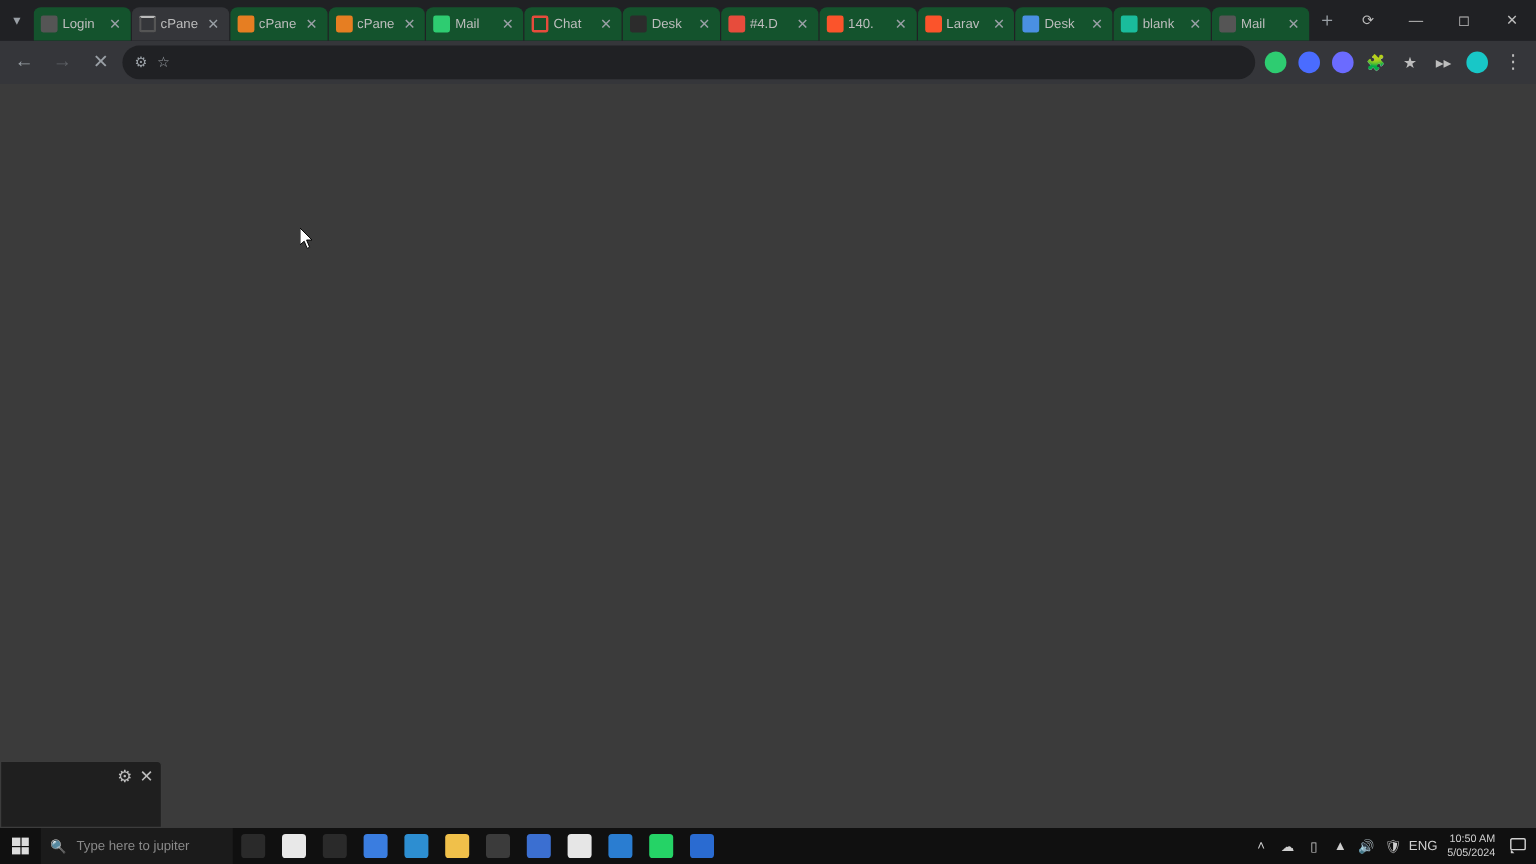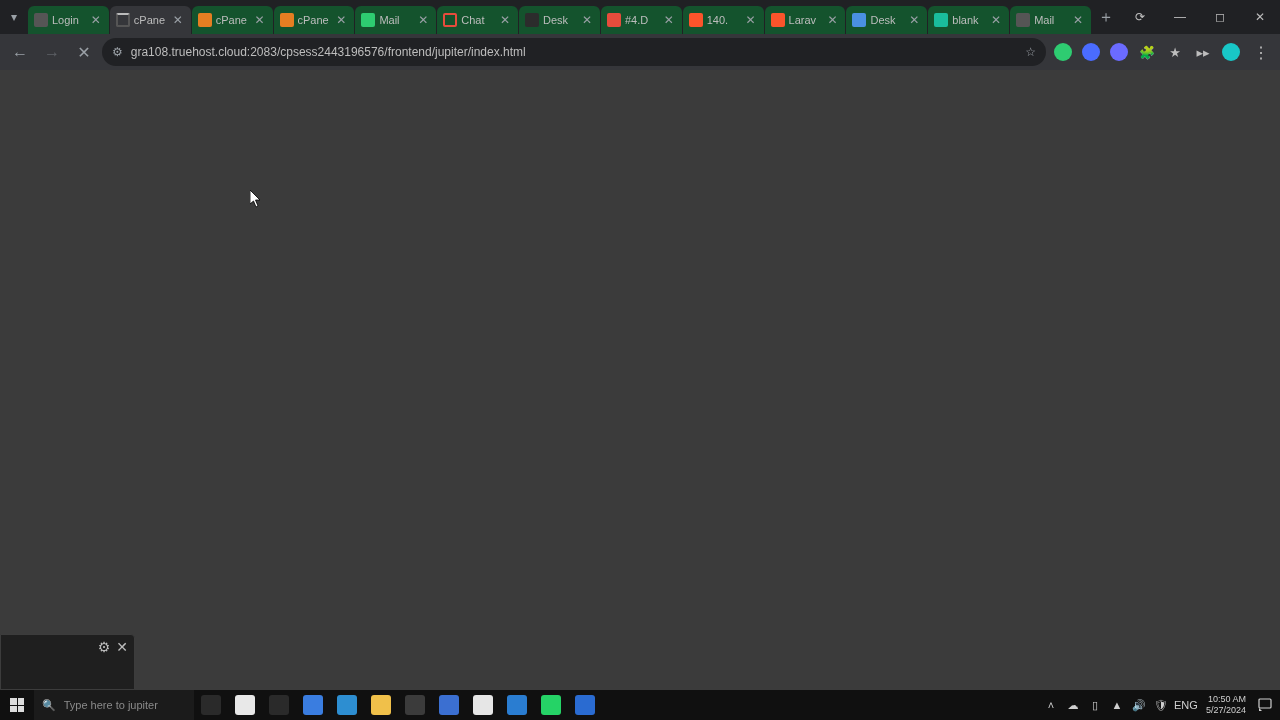--- a/index.html
+++ b/index.html
@@ -150,21 +150,20 @@
       <div class="win-btn">✕</div>
     </div>
   </div>
 
   <div class="toolbar">
     <div class="nav-btn">←</div>
     <div class="nav-btn" style="opacity:.4">→</div>
     <div class="nav-btn">✕</div>
     <div class="addr">
       <span class="site-icon">⚙</span>
-      <span class="url">gra108.truehost.cloud:2083/cpsess2443196576/frontend/jupiter/index.html</span>
       <span class="star">☆</span>
     </div>
     <div id="ext-strip" style="display:flex; gap:2px;">
         <div class="ext">
           <div class="dot" style="background: rgb(46, 204, 113);"></div>
         </div>
         <div class="ext">
           <div class="dot" style="background: rgb(74, 108, 255);"></div>
         </div>
         <div class="ext">
@@ -246,21 +245,21 @@
     <div class="tray">
       <div class="tray-item">˄</div>
       <div class="tray-item">☁</div>
       <div class="tray-item">▯</div>
       <div class="tray-item">▲</div>
       <div class="tray-item">🔊</div>
       <div class="tray-item">🛡</div>
       <div class="tray-item" style="width:28px;">ENG</div>
       <div class="clock">
         <span>10:50 AM</span>
-        <span>5/27/2024</span>
+        <span>5/05/2024</span>
       </div>
       <div class="notif">
         <svg width="14" height="14" viewBox="0 0 14 14">
             <rect x="1" y="1" width="12" height="9" rx="1" fill="none" stroke="#cfcfcf" stroke-width="1.2"></rect>
             <path d="M1 10 L4 13 L1 13 Z" fill="#cfcfcf"></path>
           </svg>
       </div>
     </div>
   </div>
 

